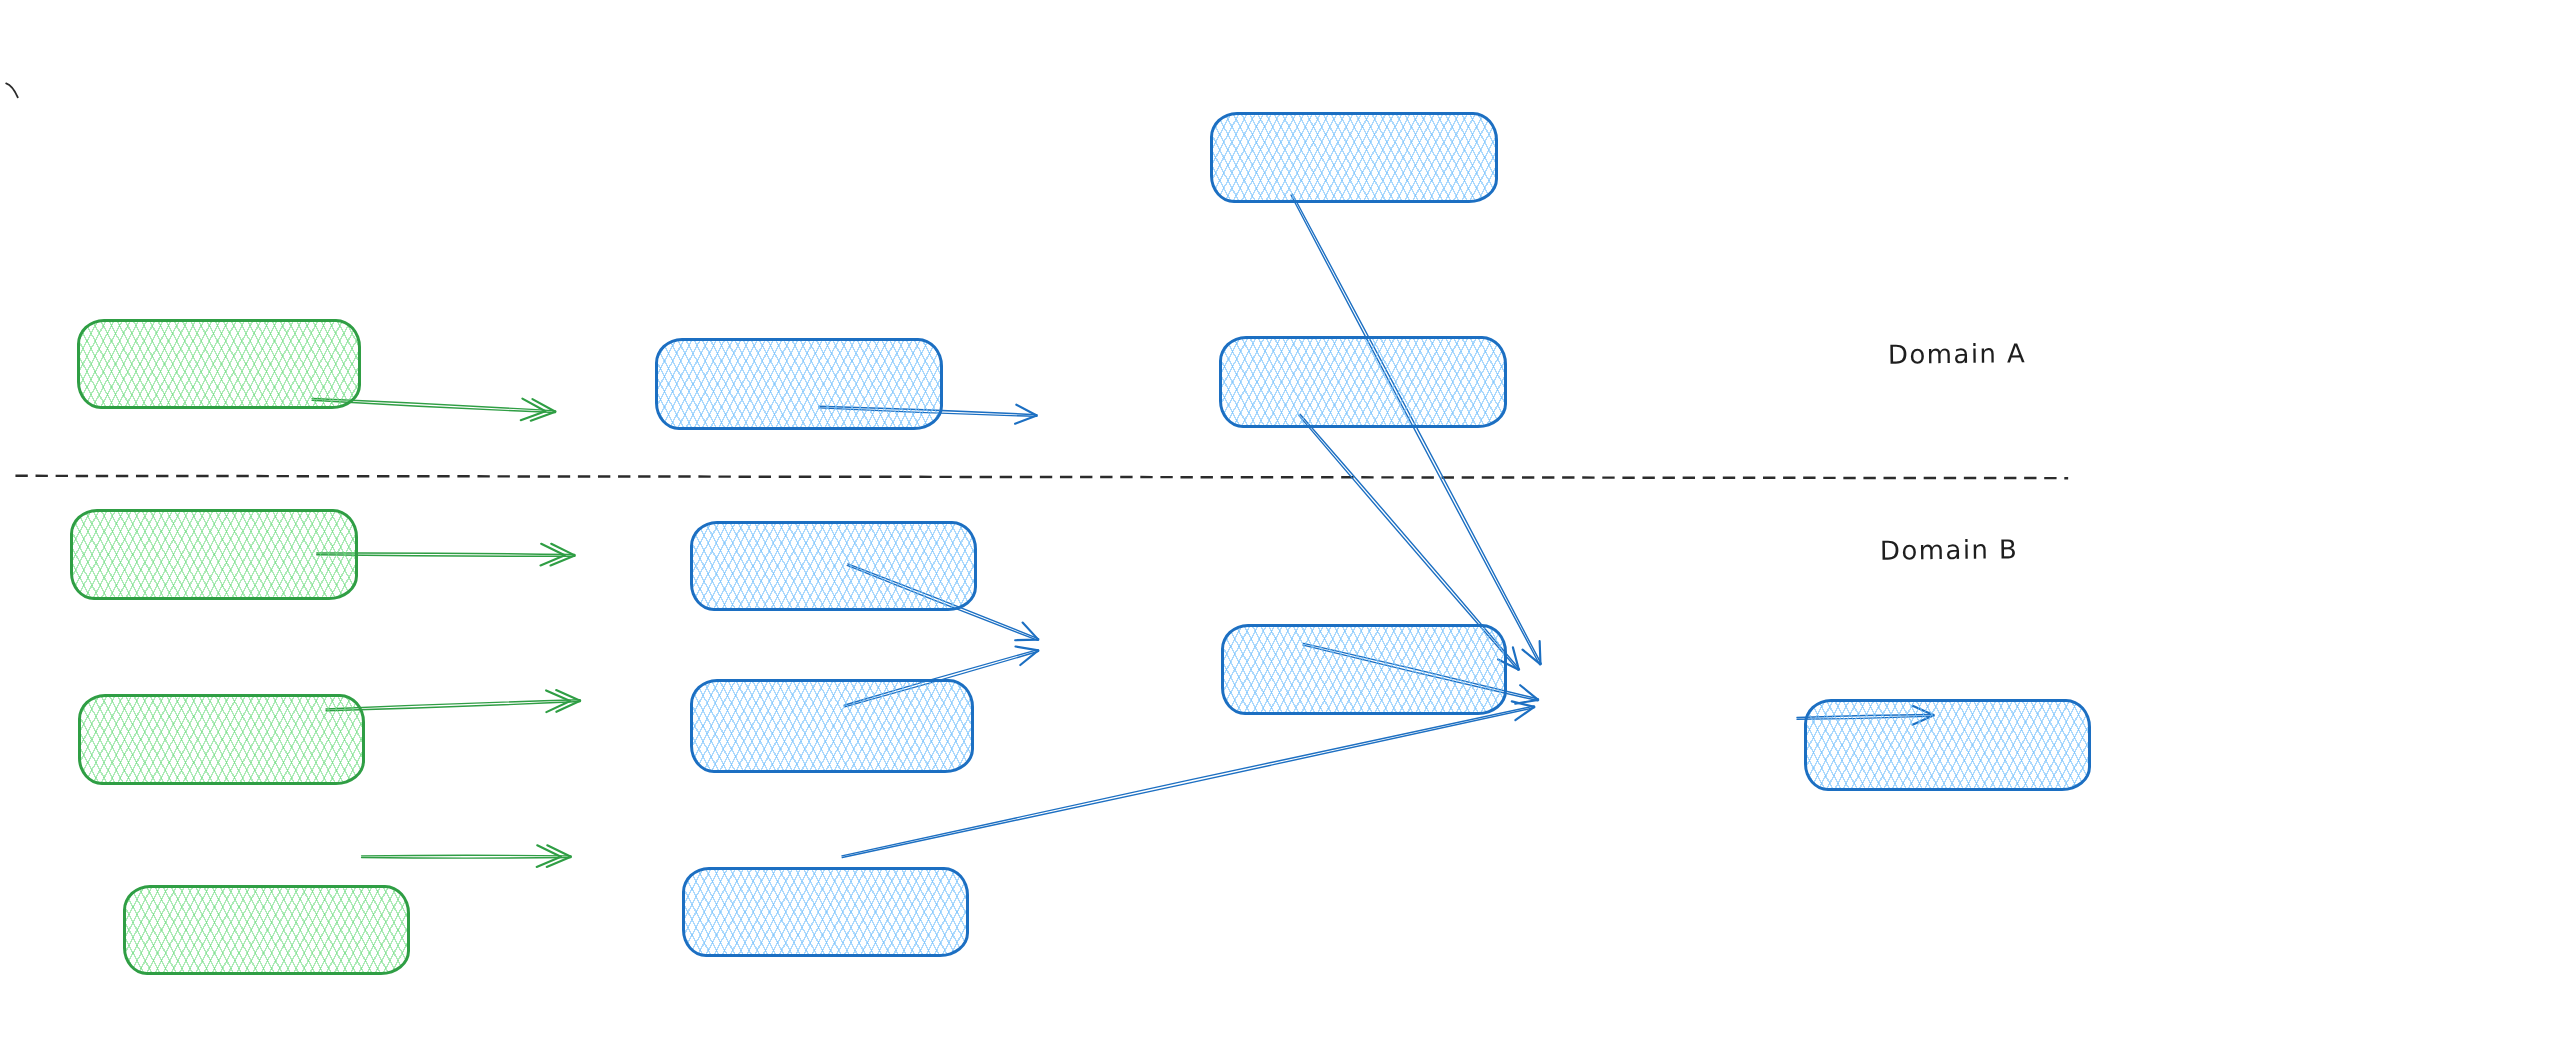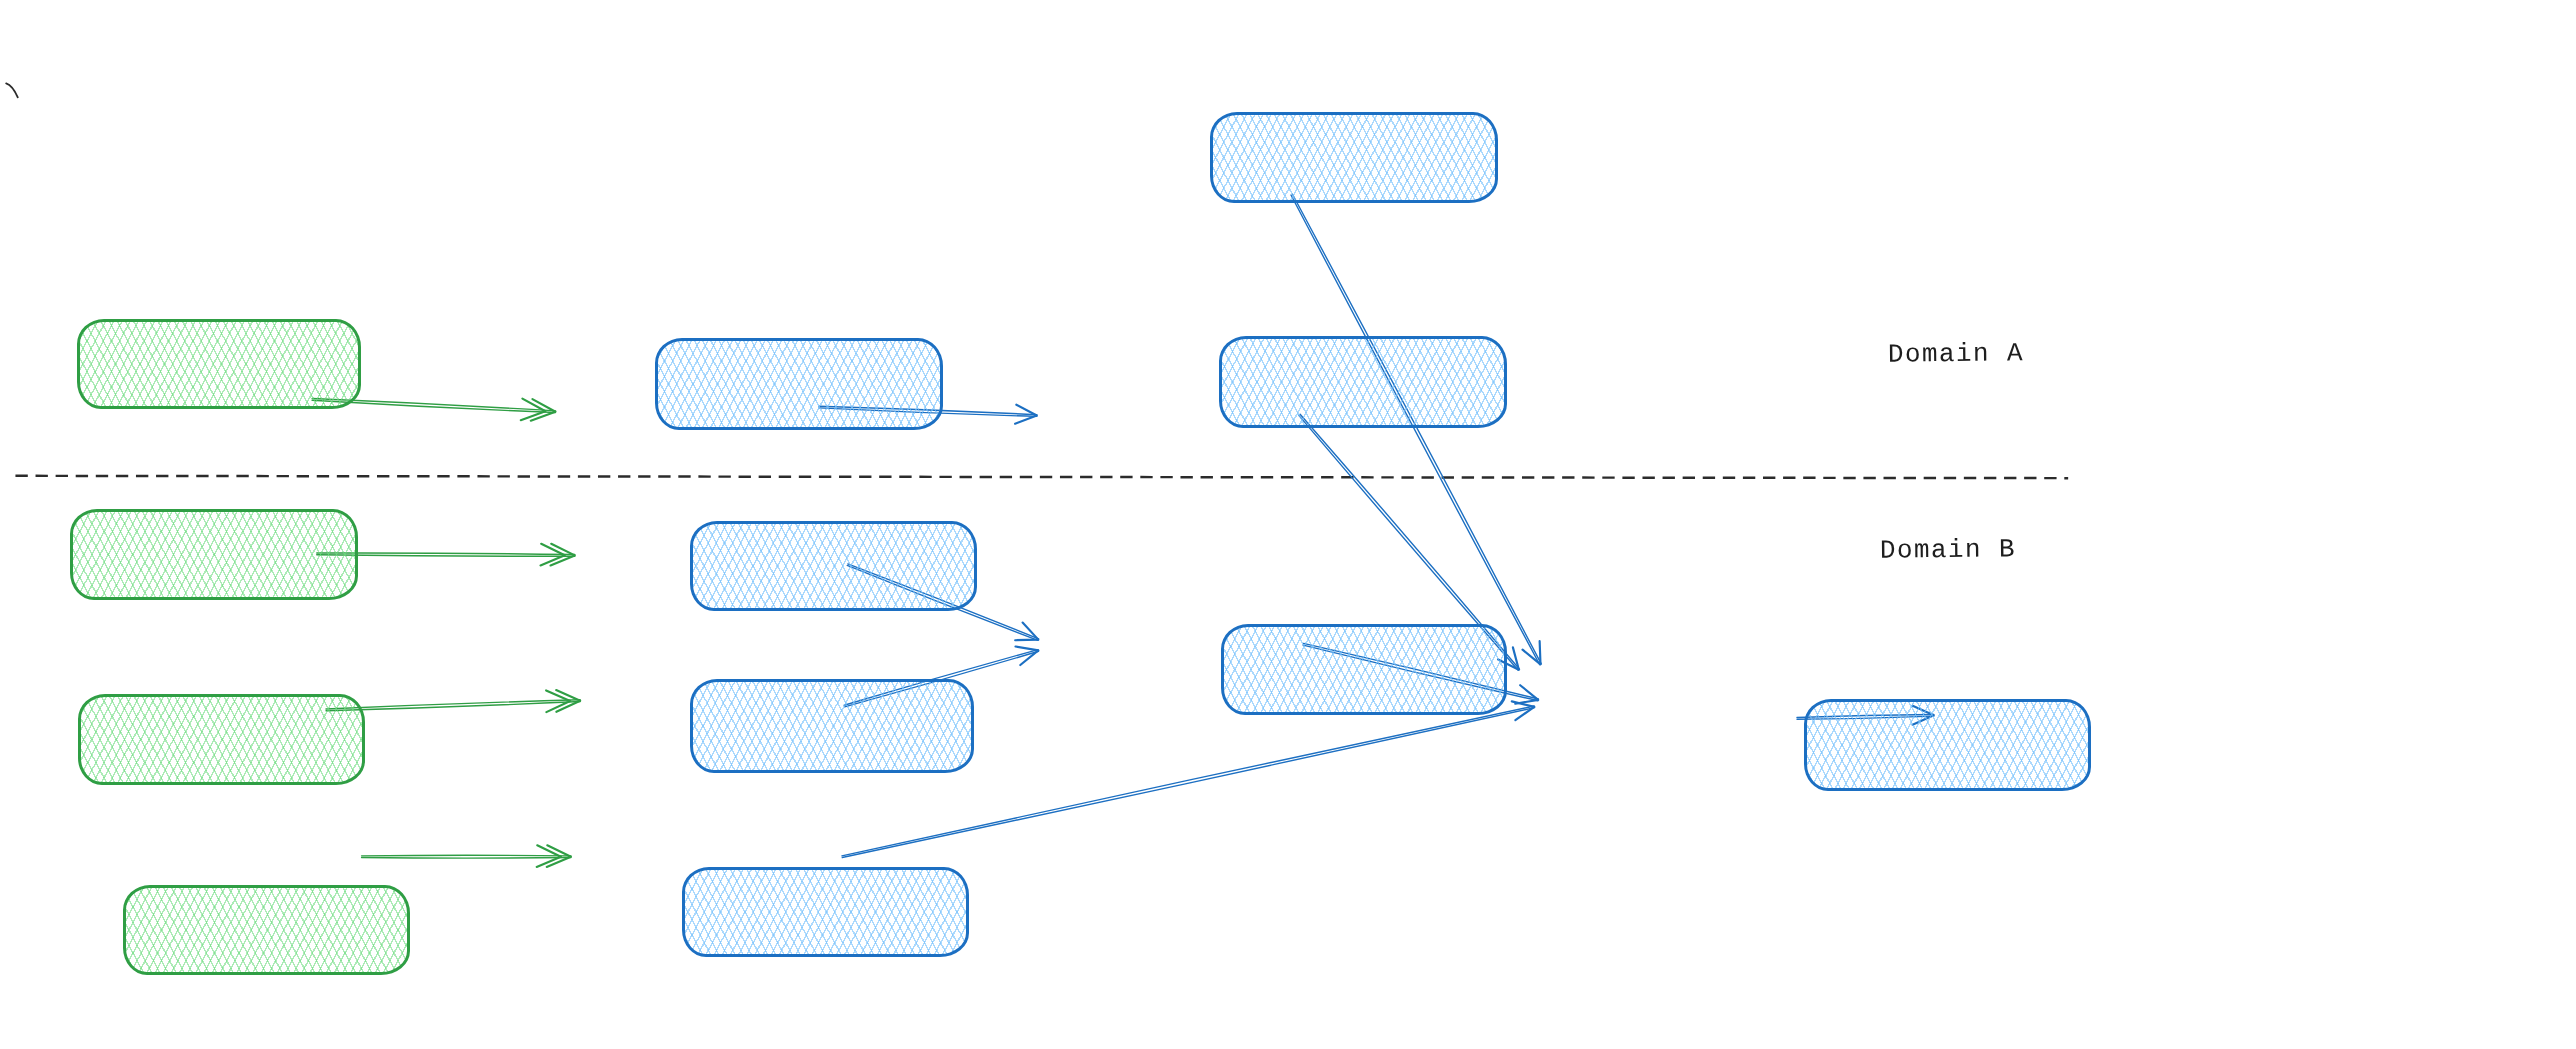--- a/index.html
+++ b/index.html
@@ -46,21 +46,21 @@
     letter-spacing:1.4px;
     white-space:nowrap;
     transform:rotate(-0.6deg);
   }
   .edge-shaft{fill:none;stroke-linecap:round;}
   .edge-head{fill:none;stroke-linecap:round;stroke-linejoin:round;}
 </style>
 </head>
 <body>
 
-<div id="canvas" style="width: 2208px; height: 1049px; font-family: Liberation Mono, monospace;">
+<div id="canvas" style="width: 2208px; height: 1049px;">
   <svg id="edge-svg" xmlns="http://www.w3.org/2000/svg" viewBox="0 0 2858 1164">
     <path d="M8,11 C14,13 19,20 23,29" stroke="#2b2b2b" stroke-width="2.4" fill="none" stroke-linecap="round"></path>
     <line id="divider-line" x1="20" y1="519" x2="2677" y2="522" stroke="var(--divider-color)" stroke-width="3.2" stroke-dasharray="16 10"></line>
     <g id="edges-group">
         <g>
           <path d="M403.944198921009,421.0985837426357 Q561.3681065405667,430.59665248259347 718.9441989210089,437.0985837426357" class="edge-shaft" stroke="var(--green-stroke)" stroke-width="1.8"></path>
           <path d="M404.055801078991,418.9014162573643 Q561.6318934594333,425.40334751740653 719.0558010789911,434.9014162573643" class="edge-shaft" stroke="var(--green-stroke)" stroke-width="1.8"></path>
           <path d="M687.0525924357426,447.6345670277507 L719,436 L689.1744272226313,419.67715684992714" class="edge-head" stroke="var(--green-stroke)" stroke-width="2.8"></path>
           <path d="M674.0693300227754,446.9750997305841 L706.0167375870328,435.3405327028334 L676.1911648096641,419.01768955276054" class="edge-head" stroke="var(--green-stroke)" stroke-width="2.8"></path>
         </g>

